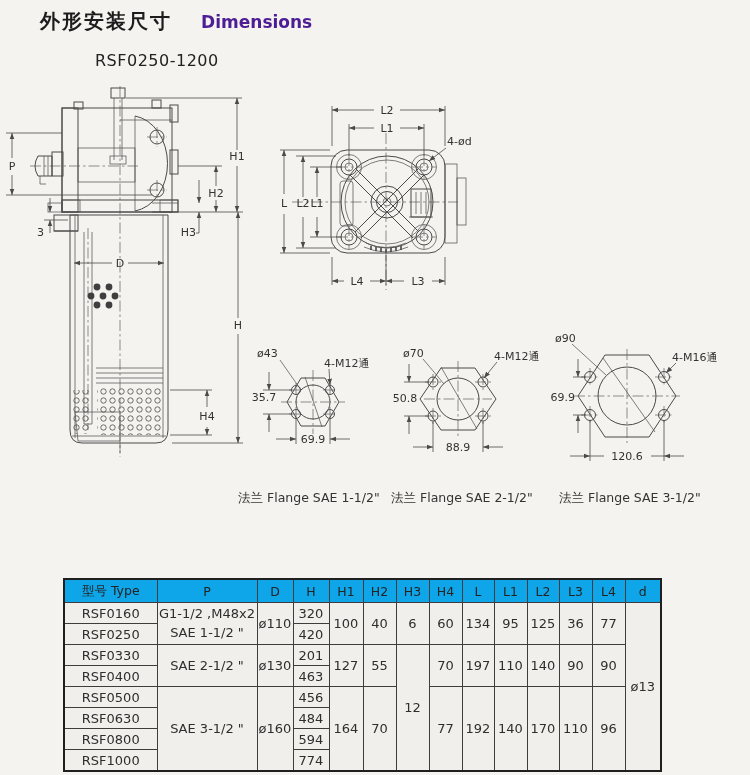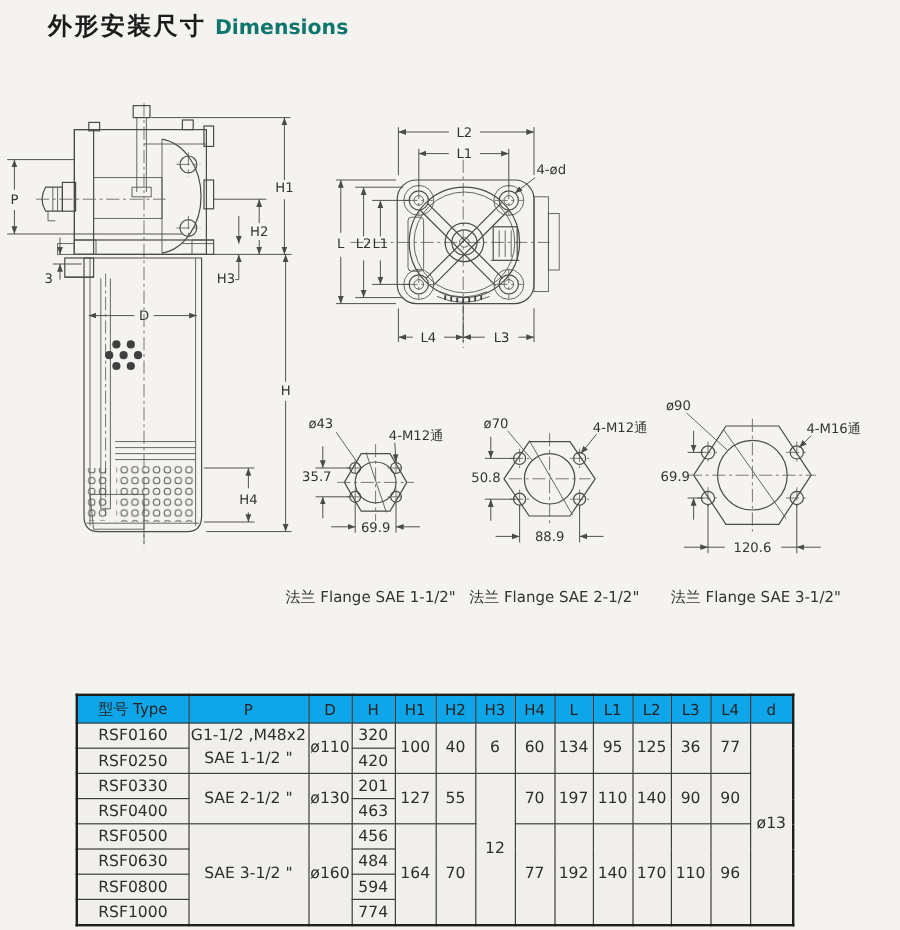--- a/index.html
+++ b/index.html
@@ -1,20 +1,20 @@
 <!DOCTYPE html>
 <html><head>
 <meta charset="utf-8">
 <style>
   html,body{margin:0;padding:0;background:#e8e6e2;}
   .page{position:relative;width:750px;height:775px;background:#f5f3ef;overflow:hidden;
         font-family:"DejaVu Sans","Liberation Sans",sans-serif;color:#2b2b2b;}
   .title-row{position:absolute;left:40px;top:8px;white-space:nowrap;}
   .title-zh{font-size:20px;font-weight:700;letter-spacing:2px;color:#1c1c1c;}
-  .title-en{font-size:17px;font-weight:700;color:#0f766e;margin-left:2px;}
+  .title-en{font-size:17px;font-weight:700;color:#4c1d95;margin-left:24px;}
   .subtitle{position:absolute;left:95px;top:51px;font-size:16px;letter-spacing:0.5px;color:#222;}
   .caption{position:absolute;top:490px;font-size:12.5px;color:#333;white-space:nowrap;}
   .drawing{position:absolute;left:0;top:0;}
   .ln{stroke:#4a4a4a;stroke-width:1;fill:none;}
   .thin{stroke:#565656;stroke-width:0.75;fill:none;}
   .dim{stroke:#4a4a4a;stroke-width:0.8;fill:none;}
   .cl{stroke:#5f5f5f;stroke-width:0.7;stroke-dasharray:11 3 2.5 3;fill:none;}
   .lbl{font-size:11px;fill:#333;}
   .dot{fill:#3f3f3f;stroke:none;}
   table.spec{position:absolute;left:63px;top:578px;width:599px;border-collapse:collapse;
@@ -350,20 +350,21 @@
       <line x1="590" y1="456" x2="604" y2="456" class="dim"></line>
       <line x1="651" y1="456" x2="664" y2="456" class="dim"></line>
       <text x="627" y="460" class="lbl" text-anchor="middle">120.6</text>
     </g>
   </svg>
 
   <div class="title-row">
     <span class="title-zh">外形安装尺寸</span>
     <span class="title-en">Dimensions</span>
   </div>
+  <div class="subtitle">RSF0250-1200</div>
 
   <div class="caption" style="left:238px;">法兰 Flange SAE 1-1/2"</div>
   <div class="caption" style="left:391px;">法兰 Flange SAE 2-1/2"</div>
   <div class="caption" style="left:559px;">法兰 Flange SAE 3-1/2"</div>
 
   <table class="spec">
     <colgroup>
       <col style="width:93px">
         <col style="width:100px">
         <col style="width:36px">

